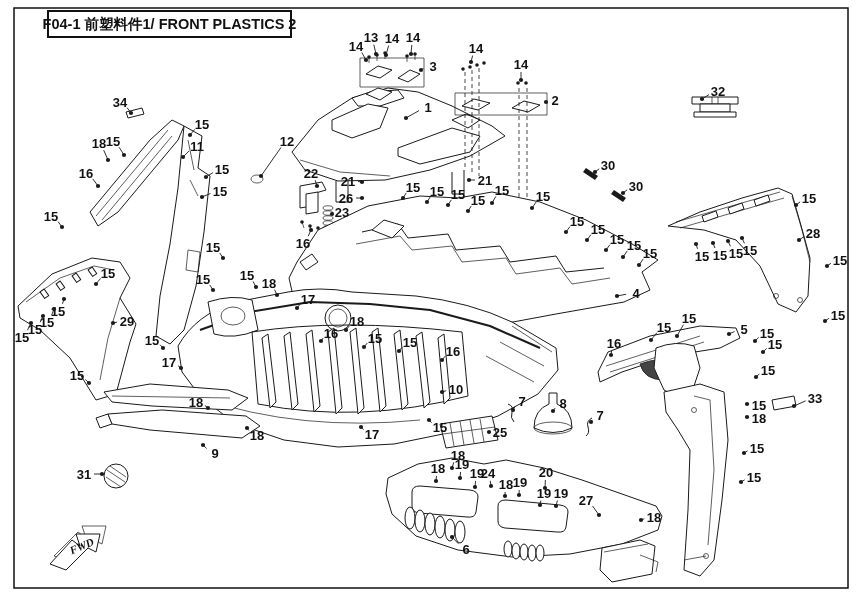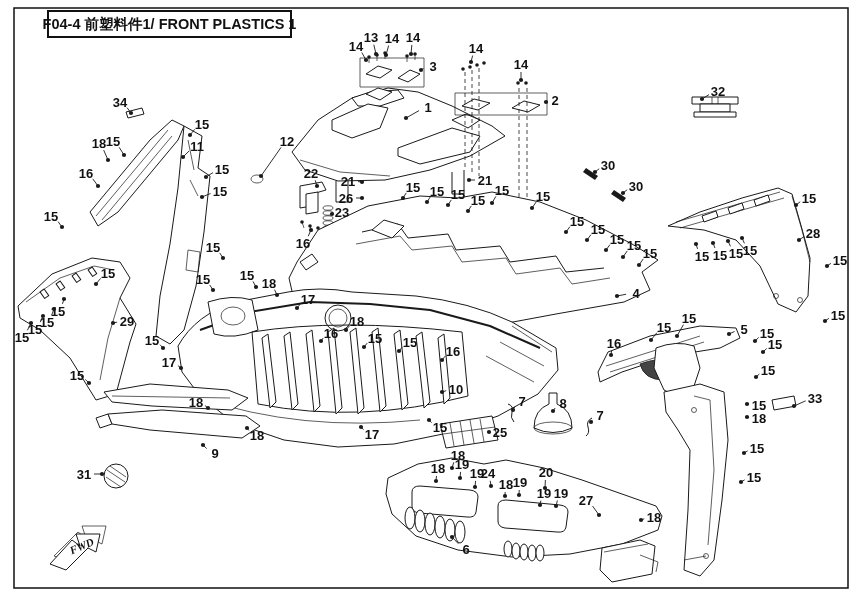--- a/index.html
+++ b/index.html
@@ -18,21 +18,21 @@
   .dash{fill:none;stroke:#1a1a1a;stroke-width:0.8;stroke-dasharray:4 3;}
   .blk{fill:#1a1a1a;stroke:none;}
   .callout-text{font:700 13px "Liberation Sans",sans-serif;fill:#111;}
   .fwd-text{font:700 italic 11px "Liberation Serif",serif;fill:#111;}
 </style>
 </head>
 <body>
 
 <div class="stage">
   <div class="title-box">
-    <span>F04-4 前塑料件1/ FRONT PLASTICS 1</span>
+    <span>F04-1 前塑料件1/ FRONT PLASTICS 2</span>
   </div>
 
   <svg width="860" height="600" viewBox="0 0 860 600">
 
     <rect x="14" y="8" width="834" height="580" fill="none" stroke="#111" stroke-width="1.5"></rect>
 
     <g>
       <path class="p" d="M292,152 L318,120 L352,98 L388,88 L418,92 L452,106 L492,126 L505,136 L470,156 L430,170 L385,180 L338,181 L305,170 Z"></path>
       <path class="ln thin" d="M300,160 L340,172 L390,176"></path>
       <path class="p" d="M352,98 L370,92 L398,90 L404,98 L380,106 L358,106 Z"></path>

